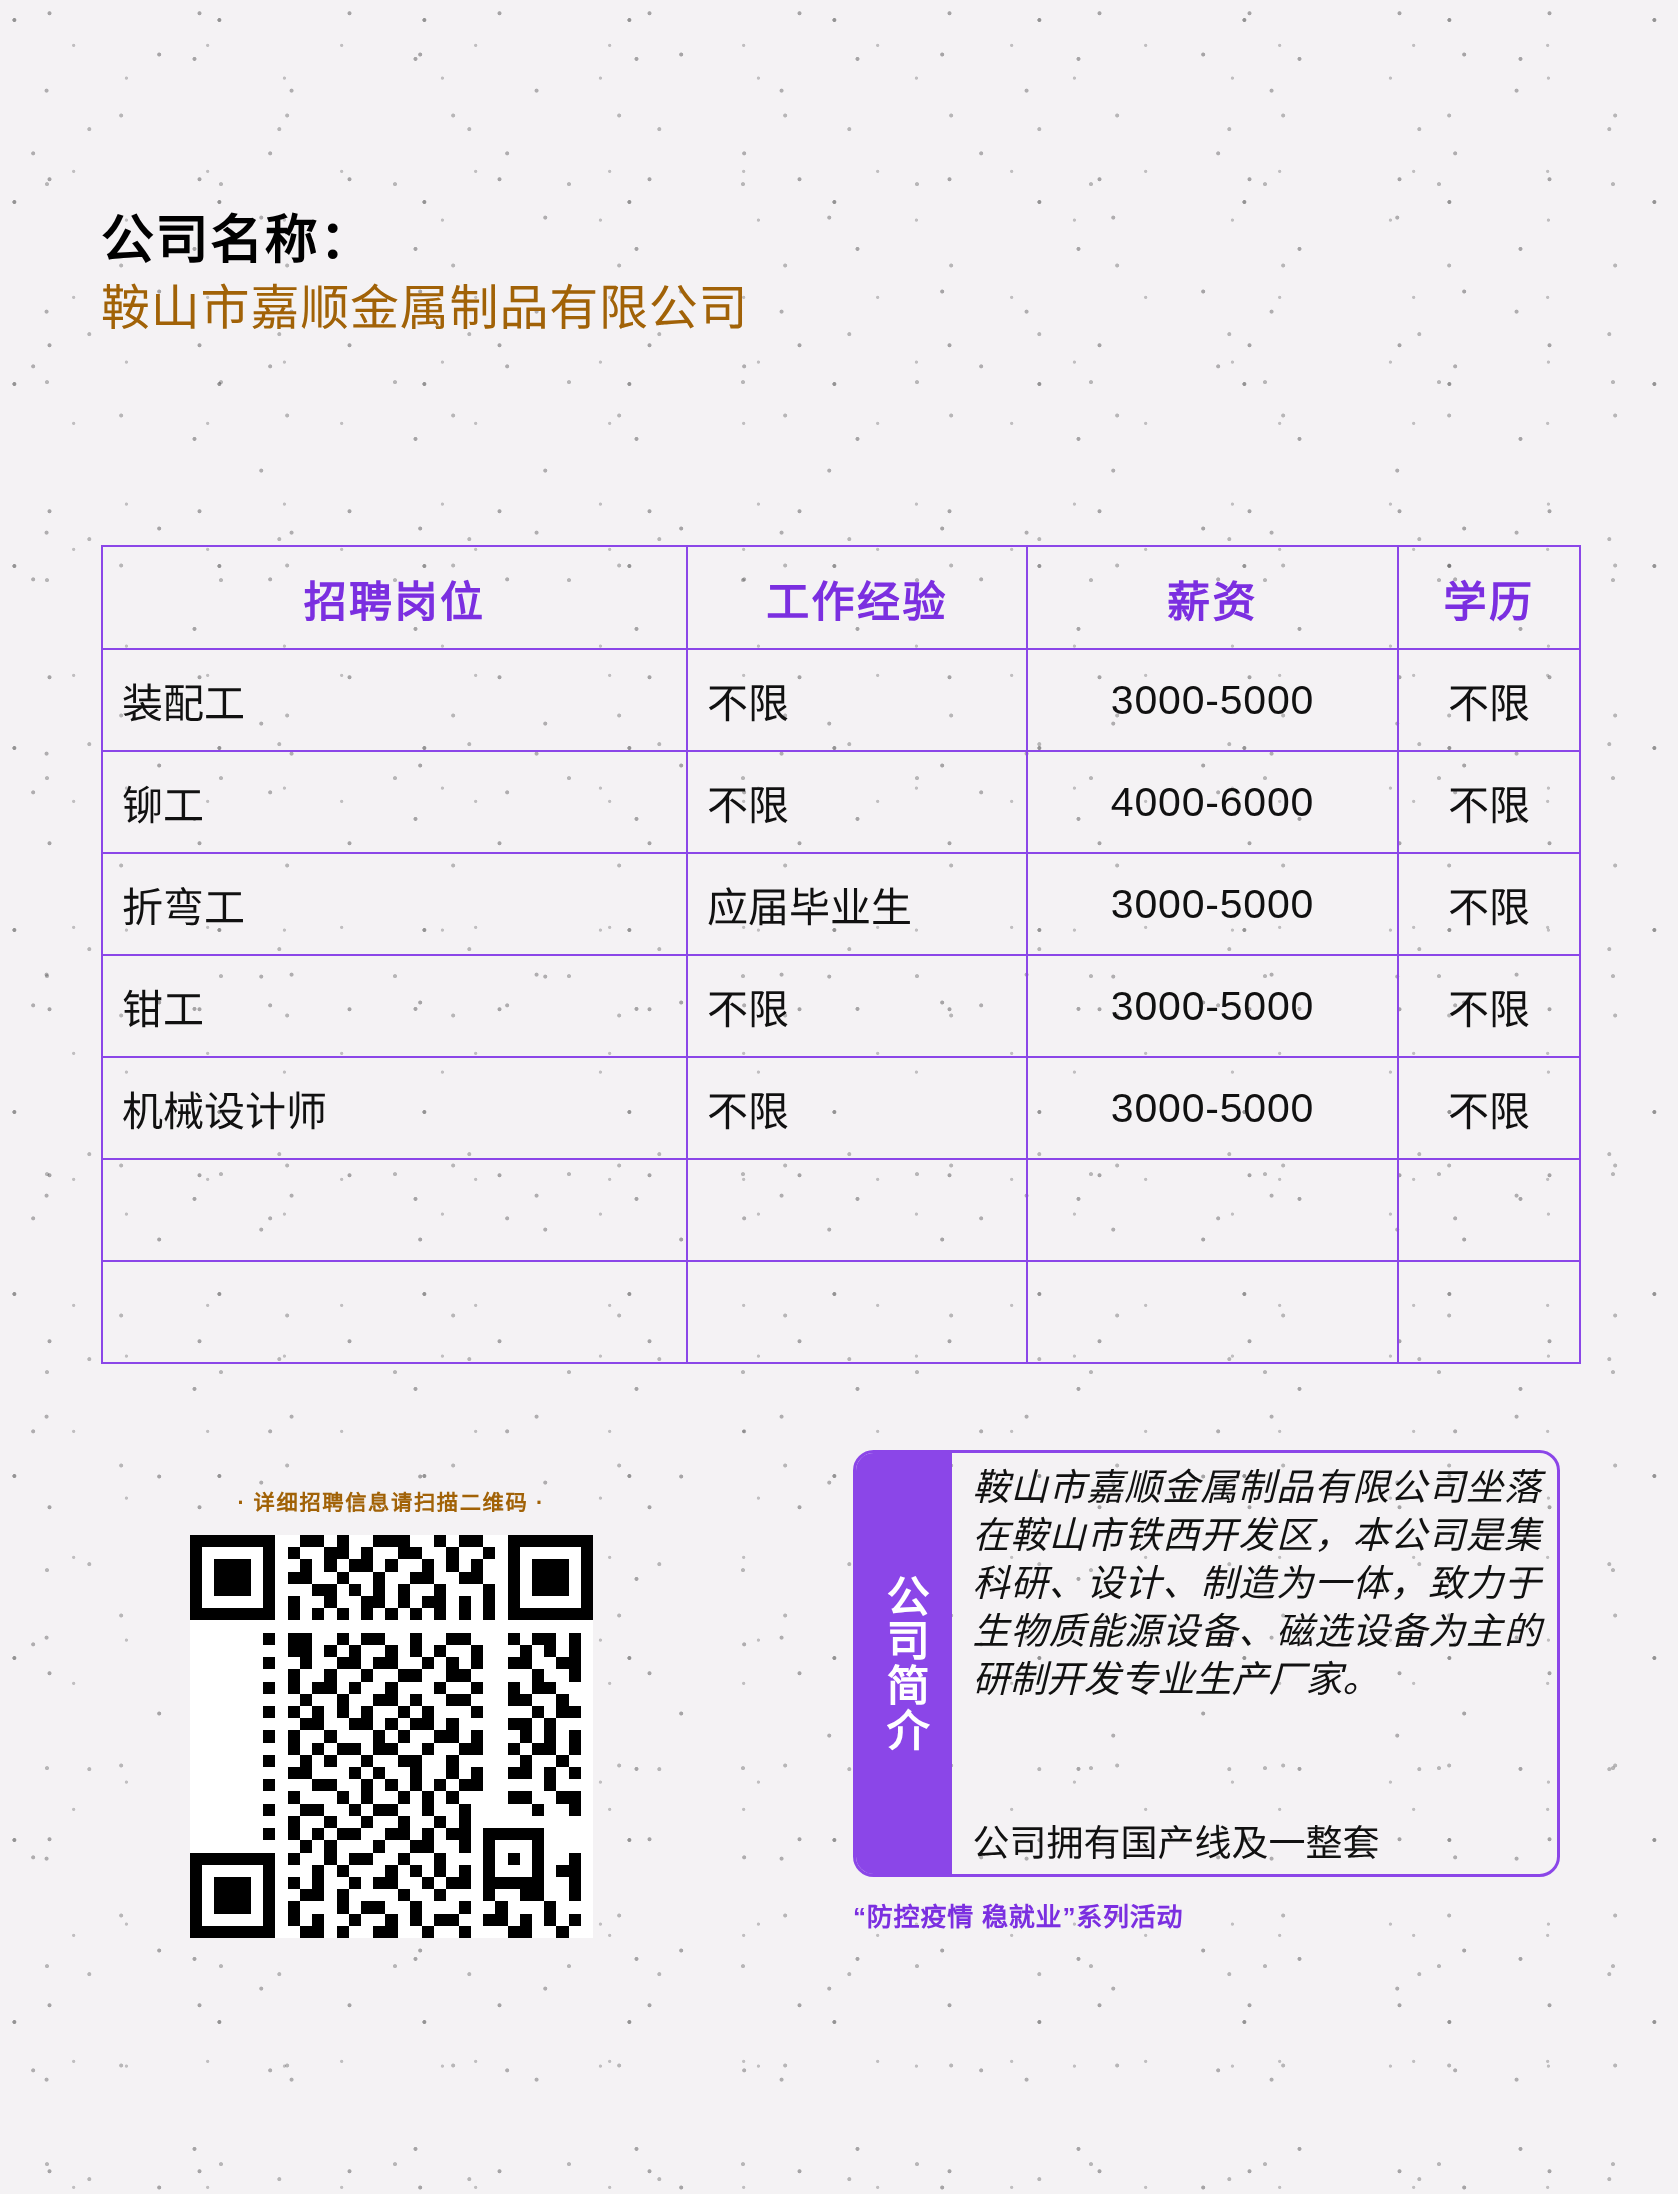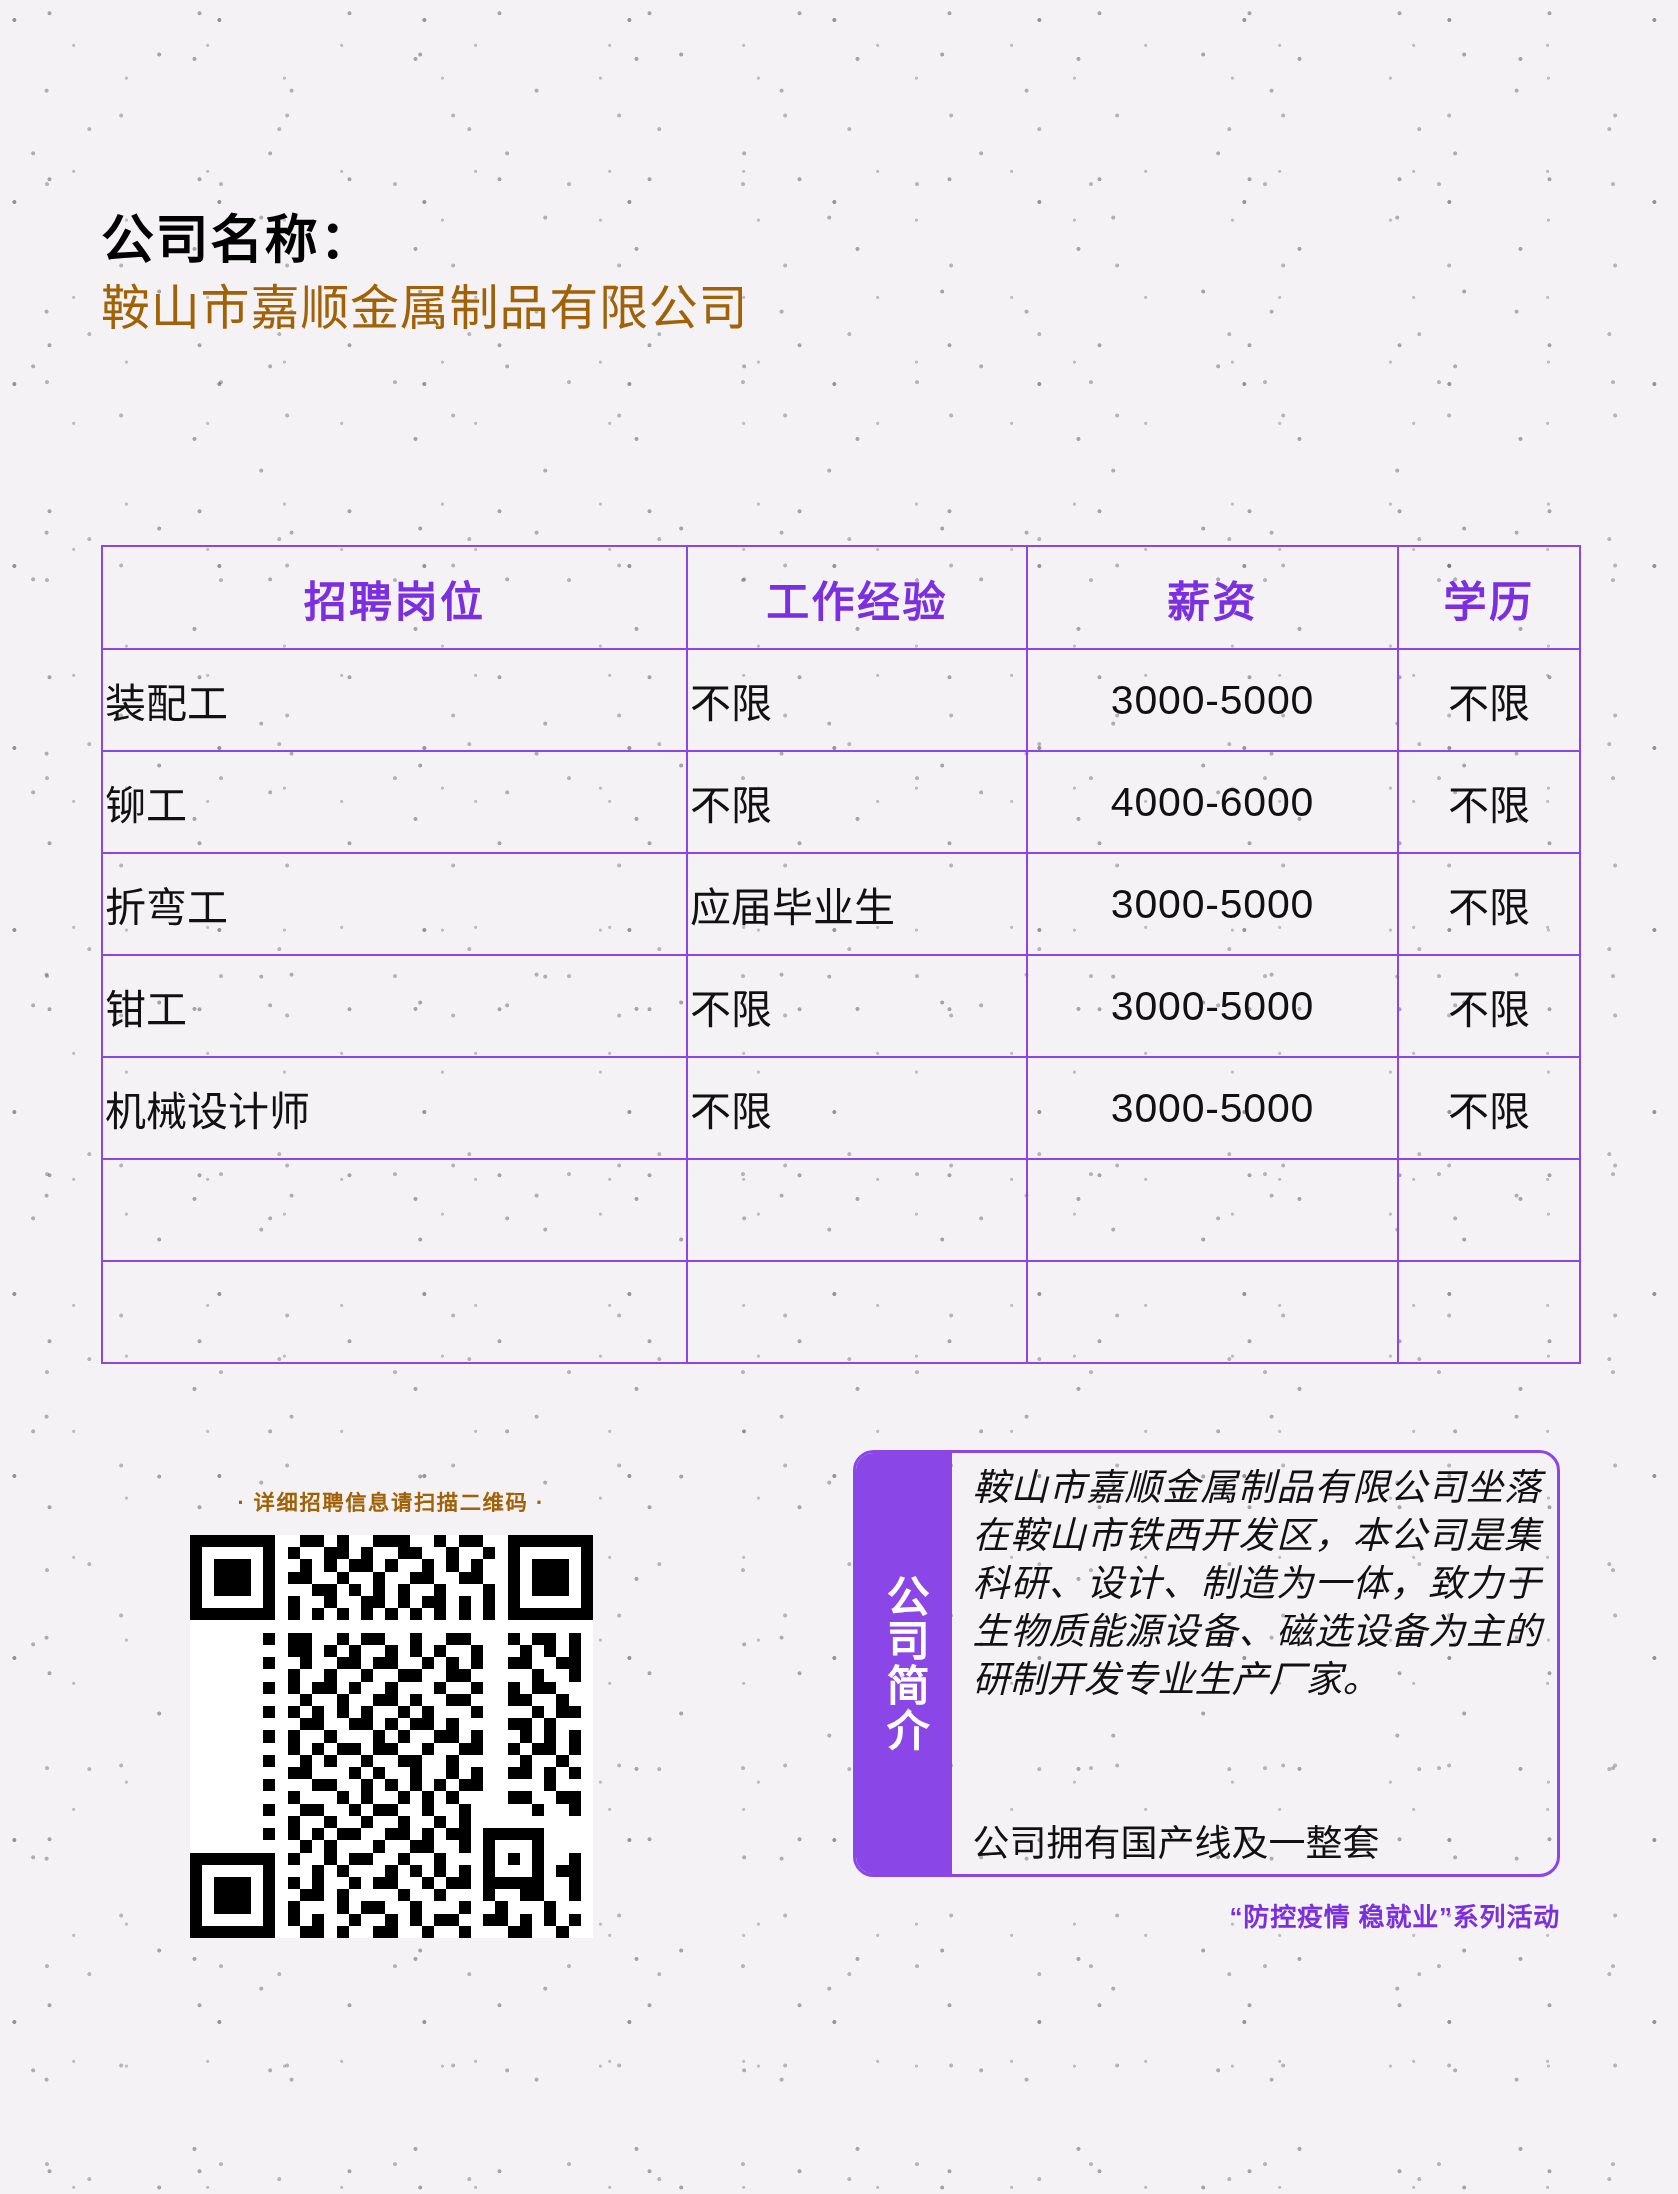--- a/index.html
+++ b/index.html
@@ -87,21 +87,21 @@
     position: absolute;
     left: 101px;
     top: 545px;
     width: 1478px;
     border-collapse: collapse;
     table-layout: fixed;
   }
   .jobs-table td, .jobs-table th {
     border: 2.4px solid #8b46e8;
     height: 100px;
-    padding: 0 2px;
+    padding: 0 19px;
     font-size: 41px;
     color: #111;
     background: transparent;
   }
   .jobs-table th {
     font-weight: bold;
     color: #7b2fe0;
     font-size: 43px;
     text-align: center;
     letter-spacing: 2.4px;
@@ -195,21 +195,21 @@
     line-height: 1.28;
     color: #111;
     white-space: nowrap;
     overflow: hidden;
   }
   .slogan {
     position: absolute;
     left: 853px;
     top: 1896px;
     width: 707px;
-    text-align: right;
+    text-align: left;
     font-size: 26px;
     font-weight: bold;
     color: #7b2fe0;
     letter-spacing: 0.8px;
   }
 </style>
 </head>
 <body>
 
 <div class="noise"></div>

